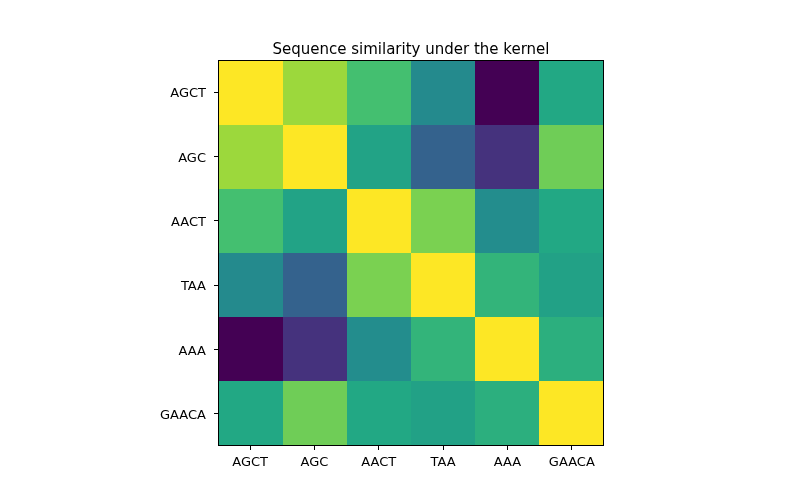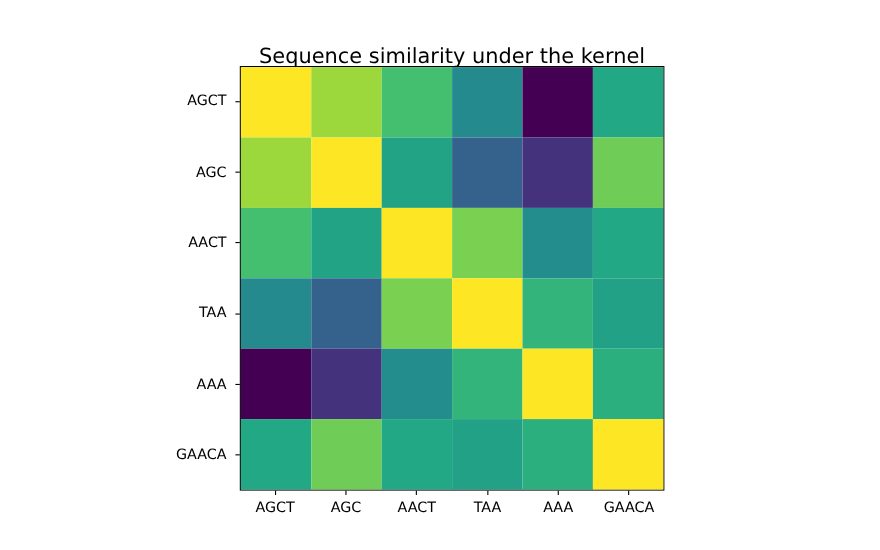--- a/index.html
+++ b/index.html
@@ -13,21 +13,21 @@
     height: 500px;
     background: #ffffff;
     overflow: hidden;
   }
   .chart-title {
     position: absolute;
     left: 218px;
     width: 386px;
     top: 40px;
     text-align: center;
-    font-size: 19px;
+    font-size: 15px;
     color: #000000;
   }
   .plot {
     position: absolute;
     left: 218px;
     top: 60px;
     width: 386px;
     height: 386px;
     border: 1px solid #000000;
     box-sizing: border-box;

